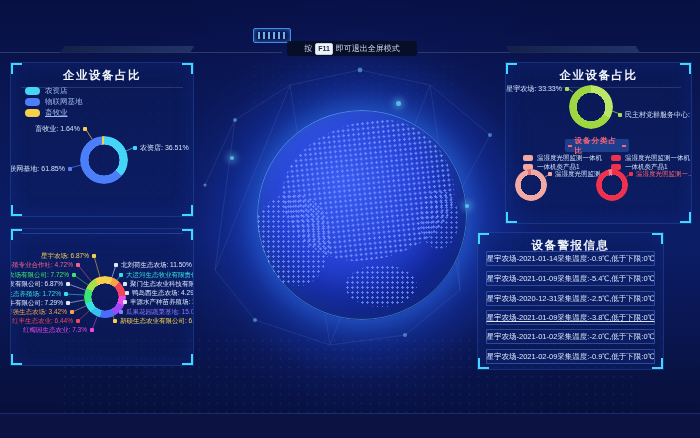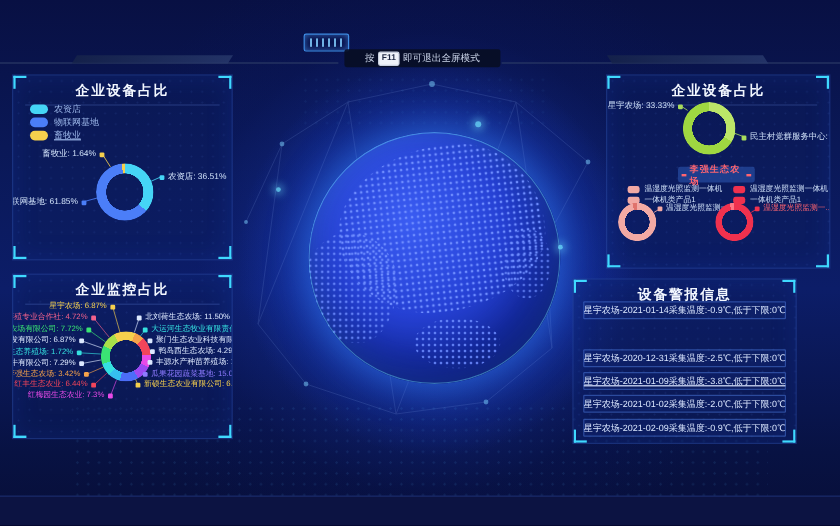--- a/index.html
+++ b/index.html
@@ -169,21 +169,20 @@
       <span>物联网基地: 61.85%</span>
       <span class="d" style="background:#4b7ef8;"></span>
     </div>
   </div>
 
   <div class="panel" style="left:10px;top:228px;width:182px;height:136px;">
     <i class="c tl"></i>
       <i class="c tr"></i>
       <i class="c bl"></i>
       <i class="c br"></i>
-    <div class="panel-title">企业监控占比</div>
     <div class="rule"></div>
     <div class="donut d-rainbow" style="left:73px;top:47px;width:42px;height:42px;"></div>
     <svg class="ov" width="182" height="136">
       <g stroke-width="0.6" opacity="0.9">
         <line x1="83" y1="27" x2="89" y2="48" stroke="#f6d04d"></line>
         <line x1="67" y1="36" x2="80" y2="52" stroke="#f2628c"></line>
         <line x1="63" y1="46" x2="77" y2="56" stroke="#3ae374"></line>
         <line x1="57" y1="55" x2="74" y2="61" stroke="#dce8ff"></line>
         <line x1="55" y1="65" x2="73" y2="66" stroke="#35e0e0"></line>
         <line x1="57" y1="74" x2="73" y2="71" stroke="#dce8ff"></line>
@@ -278,21 +277,21 @@
     </svg>
     <div class="co" style="right:122px;top:22px;">
       <span>星宇农场: 33.33%</span>
       <span class="d" style="background:#a8dc5c"></span>
     </div>
     <div class="co" style="left:112px;top:48px;">
       <span class="d" style="background:#a8dc5c"></span>
       <span>民主村党群服务中心:</span>
     </div>
     <div class="sub-hd">
-      <span>李强生态农场</span>
+      <span>设备分类占比</span>
     </div>
     <div class="dlg" style="left:17px;top:92px;">
       <span class="sw" style="background:#f2a9a4"></span>
       <span>温湿度光照监测一体机</span>
     </div>
     <div class="dlg" style="left:17px;top:101px;">
       <span class="sw" style="background:#f2a9a4"></span>
       <span>一体机类产品1</span>
     </div>
     <div class="donut d-pink" style="left:9px;top:106px;width:32px;height:32px;"></div>
@@ -317,20 +316,23 @@
 
   <div class="panel" style="left:477px;top:232px;width:185px;height:136px;">
     <i class="c tl"></i>
       <i class="c tr"></i>
       <i class="c bl"></i>
       <i class="c br"></i>
     <div class="panel-title">设备警报信息</div>
     <div class="alarm" style="top:18px;">
         <span>星宇农场-2021-01-14采集温度:-0.9℃,低于下限:0℃</span>
       </div>
+    <div class="alarm" style="top:38px;">
+        <span>星宇农场-2021-01-09采集温度:-5.4℃,低于下限:0℃</span>
+      </div>
     <div class="alarm" style="top:58px;">
         <span>星宇农场-2020-12-31采集温度:-2.5℃,低于下限:0℃</span>
       </div>
     <div class="alarm" style="top:77px;text-decoration:underline;">
         <span>星宇农场-2021-01-09采集温度:-3.8℃,低于下限:0℃</span>
       </div>
     <div class="alarm" style="top:96px;">
         <span>星宇农场-2021-01-02采集温度:-2.0℃,低于下限:0℃</span>
       </div>
     <div class="alarm" style="top:116px;">

